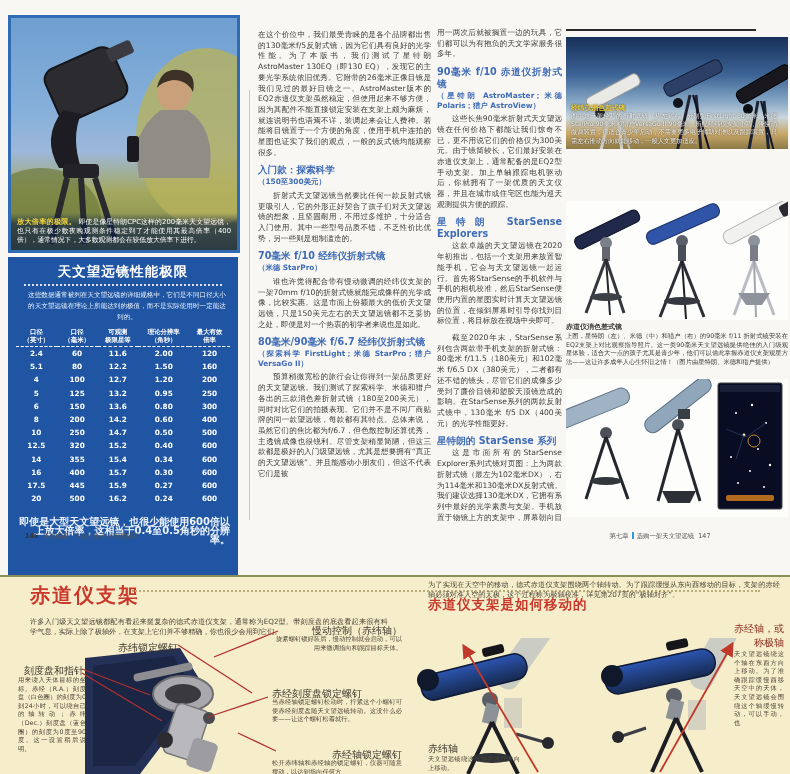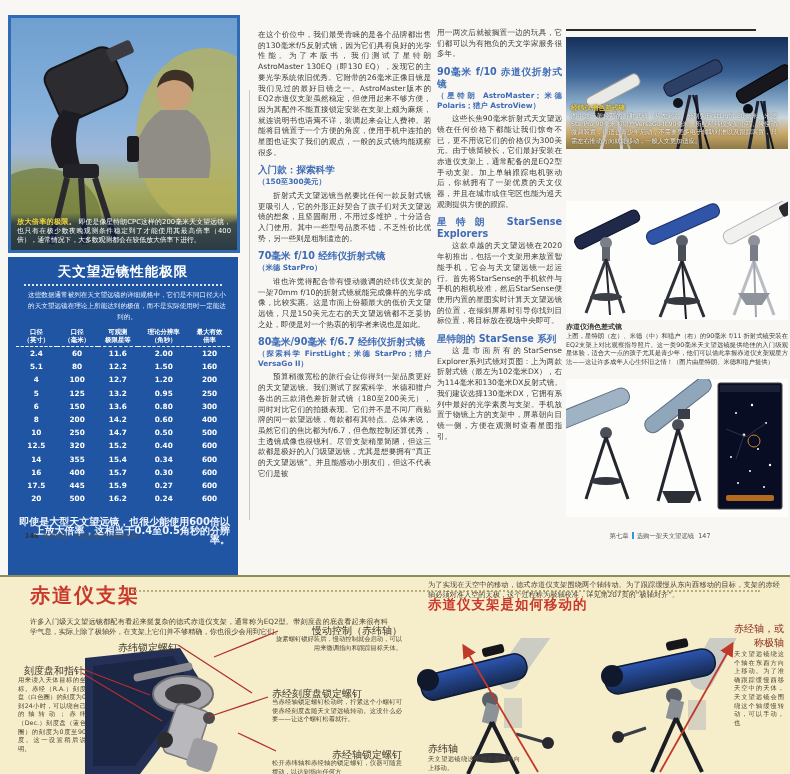--- a/index.html
+++ b/index.html
@@ -214,20 +214,21 @@
     <p>预算稍微宽松的旅行会让你得到一架品质更好的天文望远镜。我们测试了探索科学、米德和猎户各出的三款消色差折射式镜（180至200美元），同时对比它们的拍摄表现。它们并不是不同厂商贴牌的同一款望远镜，每款都有其特点。总体来说，虽然它们的焦比都为f/6.7，但色散控制还算优秀，主透镜成像也很锐利。尽管支架稍显简陋，但这三款都是极好的入门级望远镜，尤其是想要拥有“真正的天文望远镜”、并且能感动小朋友们，但这不代表它们是被</p>
   </div>
 
   <div class="abs col col3">
     <p class="noind">用一两次后就被搁置一边的玩具，它们都可以为有抱负的天文学家服务很多年。</p>
     <div class="h-blue">90毫米 f/10 赤道仪折射式镜</div>
     <div class="h-sub">（星特朗 AstroMaster；米德 Polaris；猎户 AstroView）</div>
     <p>这些长焦90毫米折射式天文望远镜在任何价格下都能让我们惊奇不已，更不用说它们的价格仅为300美元。由于镜筒较长，它们最好安装在赤道仪支架上，通常配备的是EQ2型手动支架。加上单轴跟踪电机驱动后，你就拥有了一架优质的天文仪器，并且在城市或住宅区也能为巡天观测提供方便的跟踪。</p>
     <div class="h-blue">星特朗 StarSense Explorers</div>
     <p>这款卓越的天文望远镜在2020年初推出，包括一个支架用来放置智能手机，它会与天文望远镜一起运行。首先将StarSense的手机软件与手机的相机校准，然后StarSense便使用内置的星图实时计算天文望远镜的位置，在倾斜屏幕时引导你找到目标位置，将目标放在视场中央即可。</p>
+    <p>截至2020年末，StarSense系列包含两款带手机支架的折射式镜：80毫米 f/11.5（180美元）和102毫米 f/6.5 DX（380美元），二者都有还不错的镜头，尽管它们的成像多少受到了廉价目镜和塑胶天顶镜造成的影响。在StarSense系列的两款反射式镜中，130毫米 f/5 DX（400美元）的光学性能更好。</p>
     <div class="h-blue">星特朗的 StarSense 系列</div>
     <p>这是市面所有的StarSense Explorer系列式镜对页图：上为两款折射式镜（最左为102毫米DX），右为114毫米和130毫米DX反射式镜。我们建议选择130毫米DX，它拥有系列中最好的光学素质与支架。手机放置于物镜上方的支架中，屏幕朝向目镜一侧，方便在观测时查看星图指引。</p>
   </div>
 
   <div class="abs toprule"></div>
 
   <div class="abs ph ph2">
     <svg width="222" height="158" viewBox="0 0 222 158">
       <g>
         <rect x="18" y="48" width="58" height="13" rx="5" transform="rotate(-28 47 54)" fill="#e9e9e6" stroke="#9a9a97" stroke-width="1"></rect>

